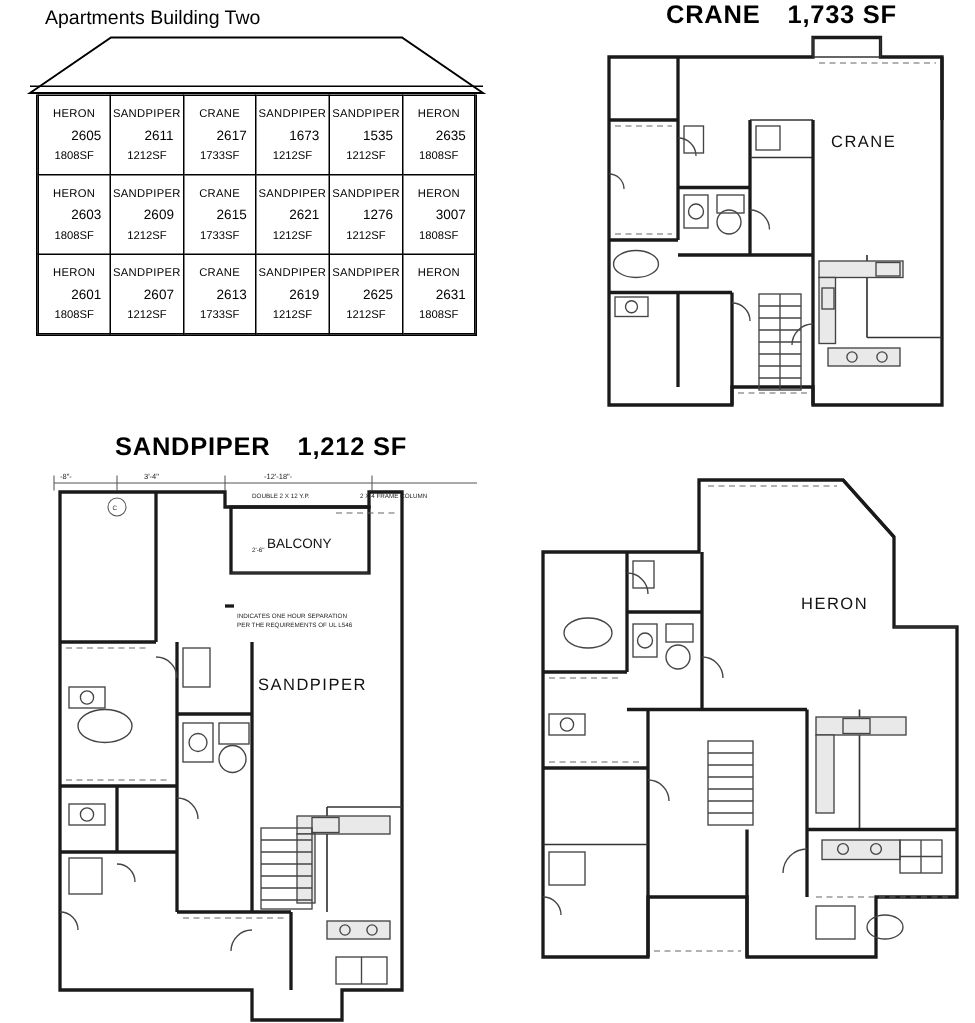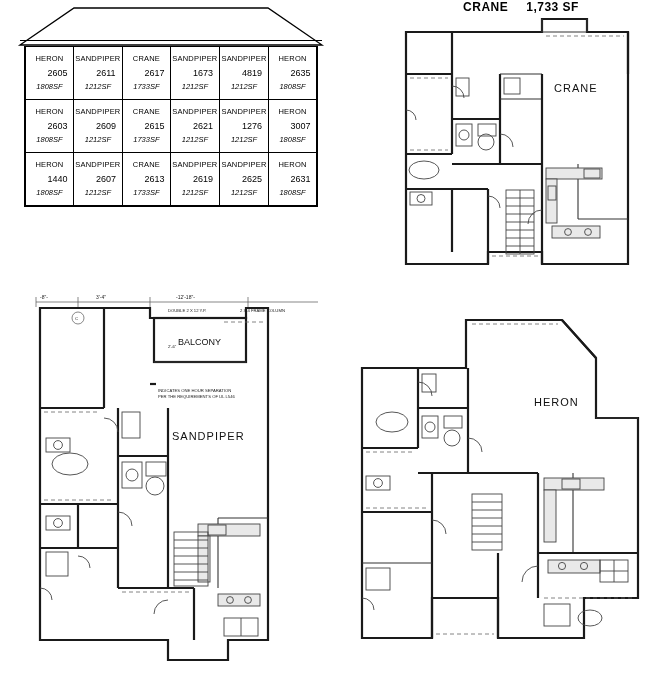--- a/index.html
+++ b/index.html
@@ -24,28 +24,28 @@
     border:1px solid #000;
     width:48.6px;
     height:50px;
     text-align:center;
     vertical-align:middle;
     padding:1px 0;
     line-height:1.35;
   }
   .u-name{font-size:7.5px;letter-spacing:.2px;}
   .u-num{font-size:9px;margin-top:3px;padding-left:16px;}
-  .u-sf{font-size:7.5px;margin-top:3px;font-style:italic;}
+  .u-sf{font-size:7.5px;margin-top:3px;}
 
   
   .plan-title{
     text-align:center;
     font-weight:bold;
     letter-spacing:.5px;
-    font-size:12px;
+    font-size:17px;
     font-family:"Liberation Sans", sans-serif;
   }
   .plan-title .sf{margin-left:18px;}
   .plan-box{position:relative;}
   svg{display:block;}
   .wall{fill:none;stroke:#1a1a1a;stroke-width:2.2;}
   .wall-thin{fill:none;stroke:#333;stroke-width:1.1;}
   .wall-hair{fill:none;stroke:#555;stroke-width:.7;}
   .dash{fill:none;stroke:#666;stroke-width:.8;stroke-dasharray:4 3;}
   .fix{fill:none;stroke:#444;stroke-width:.9;}
@@ -57,20 +57,21 @@
 
   
   #crane-panel{left:392px;top:0px;width:258px;}
   #sandpiper-panel{left:18px;top:288px;width:312px;}
   #heron-panel{left:348px;top:298px;width:302px;}
 </style>
 </head>
 <body>
 
 <div class="panel" id="building-panel">
+  <div class="building-title">Apartments Building Two</div>
 
   <div class="roof-wrap">
     <svg class="roof" viewBox="0 0 310 42" width="310" height="42">
       <path d="M4 41 L58 4 L252 4 L306 41 Z" fill="#ffffff" stroke="#000" stroke-width="1.3"></path>
       <line x1="4" y1="36.5" x2="306" y2="36.5" stroke="#000" stroke-width="1.1"></line>
     </svg>
   </div>
 
   <div class="grid-wrap">
     <table class="unit-grid">
@@ -91,21 +92,21 @@
           <div class="u-num">2617</div>
           <div class="u-sf">1733SF</div>
         </td>
         <td>
           <div class="u-name">SANDPIPER</div>
           <div class="u-num">1673</div>
           <div class="u-sf">1212SF</div>
         </td>
         <td>
           <div class="u-name">SANDPIPER</div>
-          <div class="u-num">4819</div>
+          <div class="u-num">1535</div>
           <div class="u-sf">1212SF</div>
         </td>
         <td>
           <div class="u-name">HERON</div>
           <div class="u-num">2635</div>
           <div class="u-sf">1808SF</div>
         </td>
       </tr>
       <tr>
         <td>
@@ -135,21 +136,21 @@
         </td>
         <td>
           <div class="u-name">HERON</div>
           <div class="u-num">3007</div>
           <div class="u-sf">1808SF</div>
         </td>
       </tr>
       <tr>
         <td>
           <div class="u-name">HERON</div>
-          <div class="u-num">1440</div>
+          <div class="u-num">2601</div>
           <div class="u-sf">1808SF</div>
         </td>
         <td>
           <div class="u-name">SANDPIPER</div>
           <div class="u-num">2607</div>
           <div class="u-sf">1212SF</div>
         </td>
         <td>
           <div class="u-name">CRANE</div>
           <div class="u-num">2613</div>
@@ -244,20 +245,23 @@
       <path class="fix" d="M96 182 a12 12 0 0 1 12 12"></path>
       <path class="fix" d="M150 196 a14 14 0 0 0 -14 14"></path>
       <path class="fix" d="M14 96 a10 10 0 0 1 10 10"></path>
 
       <text class="txt-big" x="162" y="78">CRANE</text>
     </svg>
   </div>
 </div>
 
 <div class="panel" id="sandpiper-panel">
+  <div class="plan-title">
+    <span>SANDPIPER</span><span class="sf">1,212 SF</span>
+  </div>
   <div class="plan-box">
     <svg viewBox="0 0 312 382" width="312" height="382">
 
       <line class="wall-hair" x1="18" y1="14" x2="300" y2="14"></line>
       <line class="wall-hair" x1="18" y1="9" x2="18" y2="19"></line>
       <line class="wall-hair" x1="60" y1="9" x2="60" y2="19"></line>
       <line class="wall-hair" x1="132" y1="9" x2="132" y2="19"></line>
       <line class="wall-hair" x1="230" y1="9" x2="230" y2="19"></line>
       <text class="txt-dim" x="22" y="11">-8"-</text>
       <text class="txt-dim" x="78" y="11">3'-4"</text>

